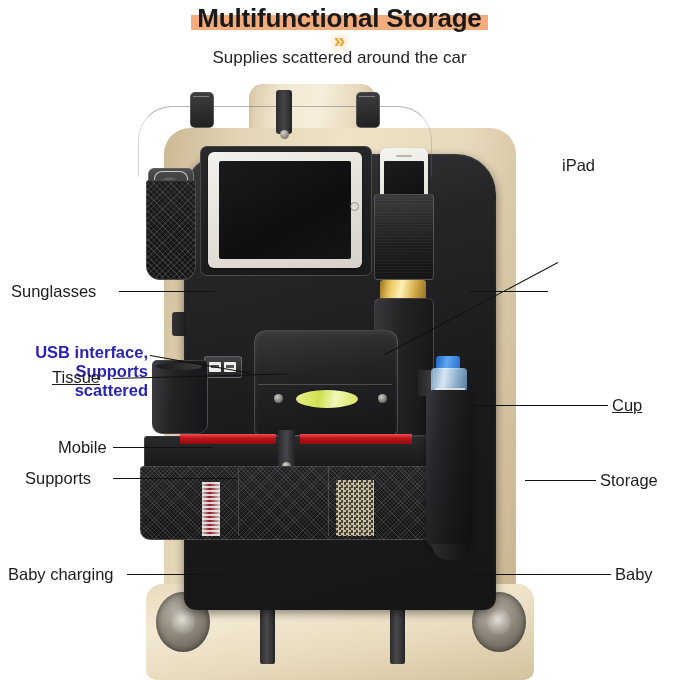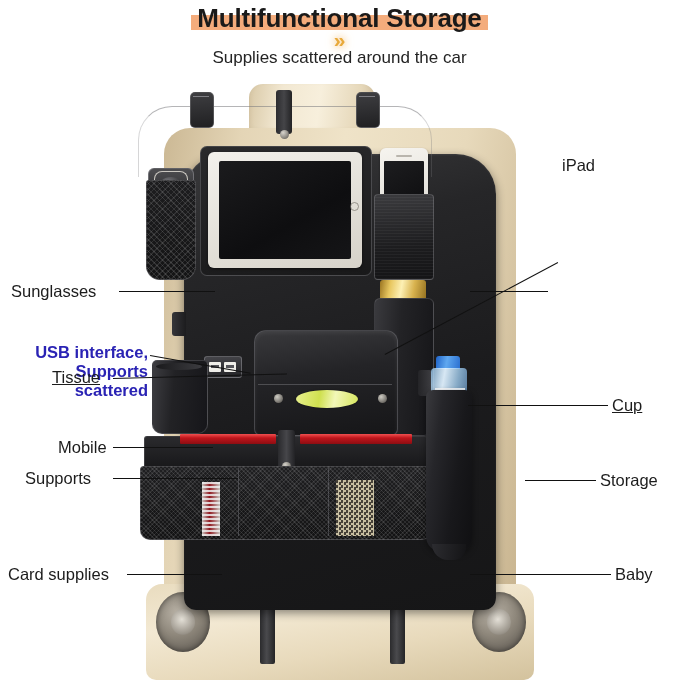--- a/index.html
+++ b/index.html
@@ -778,21 +778,21 @@
 
   <div class="label" style="left:52px; top:367px;text-decoration:underline;">Tissue</div>
   <div class="leader" style="left:113px; top:378px; width:174px; transform:rotate(-1.5deg);"></div>
 
   <div class="label" style="left:58px; top:437px;">Mobile</div>
   <div class="leader" style="left:113px; top:447px; width:100px;"></div>
 
   <div class="label" style="left:25px; top:468px;">Supports</div>
   <div class="leader" style="left:113px; top:478px; width:125px;"></div>
 
-  <div class="label" style="left:8px; top:564px;">Card supplies</div>
+  <div class="label" style="left:8px; top:564px;">Baby charging</div>
   <div class="leader" style="left:127px; top:574px; width:95px;"></div>
 
   <div class="label" style="left:562px; top:155px;">iPad</div>
   <div class="leader" style="left:362px; top:262px; width:196px; transform:rotate(-28deg); transform-origin:right center;"></div>
 
   <div class="leader" style="left:470px; top:291px; width:78px;"></div>
 
   <div class="label" style="left:612px; top:395px;text-decoration:underline;">Cup</div>
   <div class="leader" style="left:468px; top:405px; width:140px;"></div>
 

